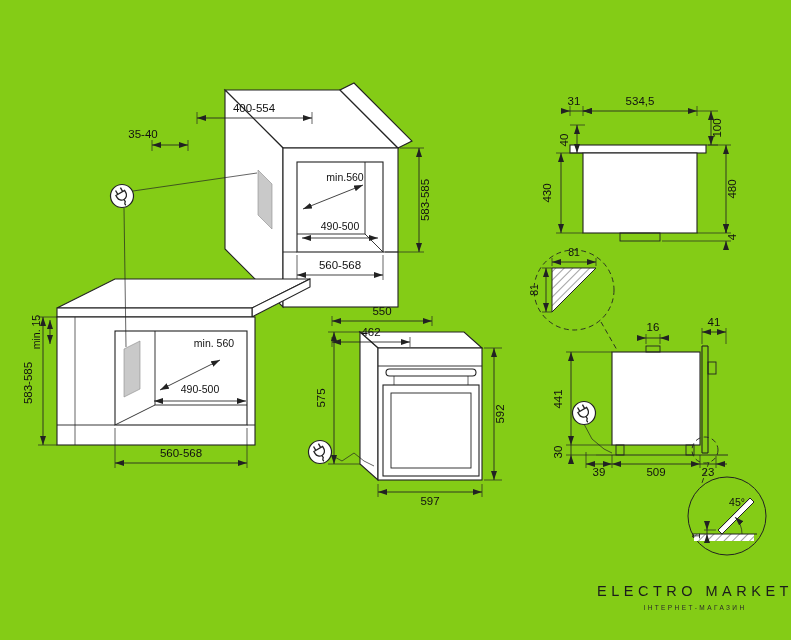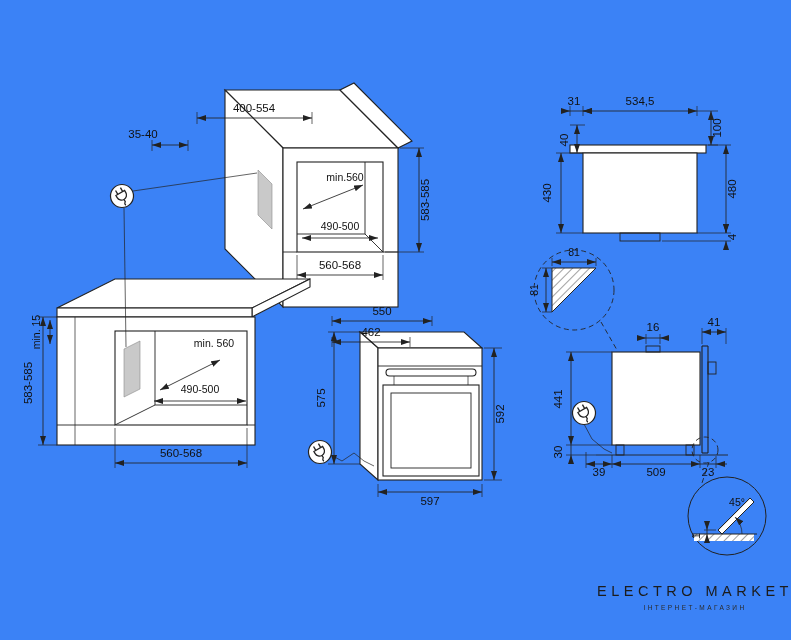--- a/index.html
+++ b/index.html
@@ -1,16 +1,16 @@
 <!DOCTYPE html>
 <html><head>
 <meta charset="utf-8">
 <style>
   html,body{margin:0;padding:0;background:#ffffff;}
-  .canvas{position:relative;width:791px;height:640px;background:#3b82f6;overflow:hidden;
+  .canvas{position:relative;width:791px;height:640px;background:#84cc16;overflow:hidden;
           font-family:"Liberation Sans",sans-serif;}
   svg{position:absolute;left:0;top:0;}
   .face{fill:#ffffff;stroke:#222222;stroke-width:1.1;}
   .ln{stroke:#222222;stroke-width:1.1;fill:none;}
   .ln2{stroke:#222222;stroke-width:0.9;fill:none;}
   .thin{stroke:#222222;stroke-width:0.7;fill:none;}
   .dimln{stroke:#222222;stroke-width:0.85;fill:none;}
   .dash{stroke:#222222;stroke-width:0.9;fill:none;stroke-dasharray:5 3.5;}
   .zone{fill:#c9c9c9;stroke:#8a8a8a;stroke-width:0.6;}
   text{font-family:"Liberation Sans",sans-serif;fill:#111111;}

